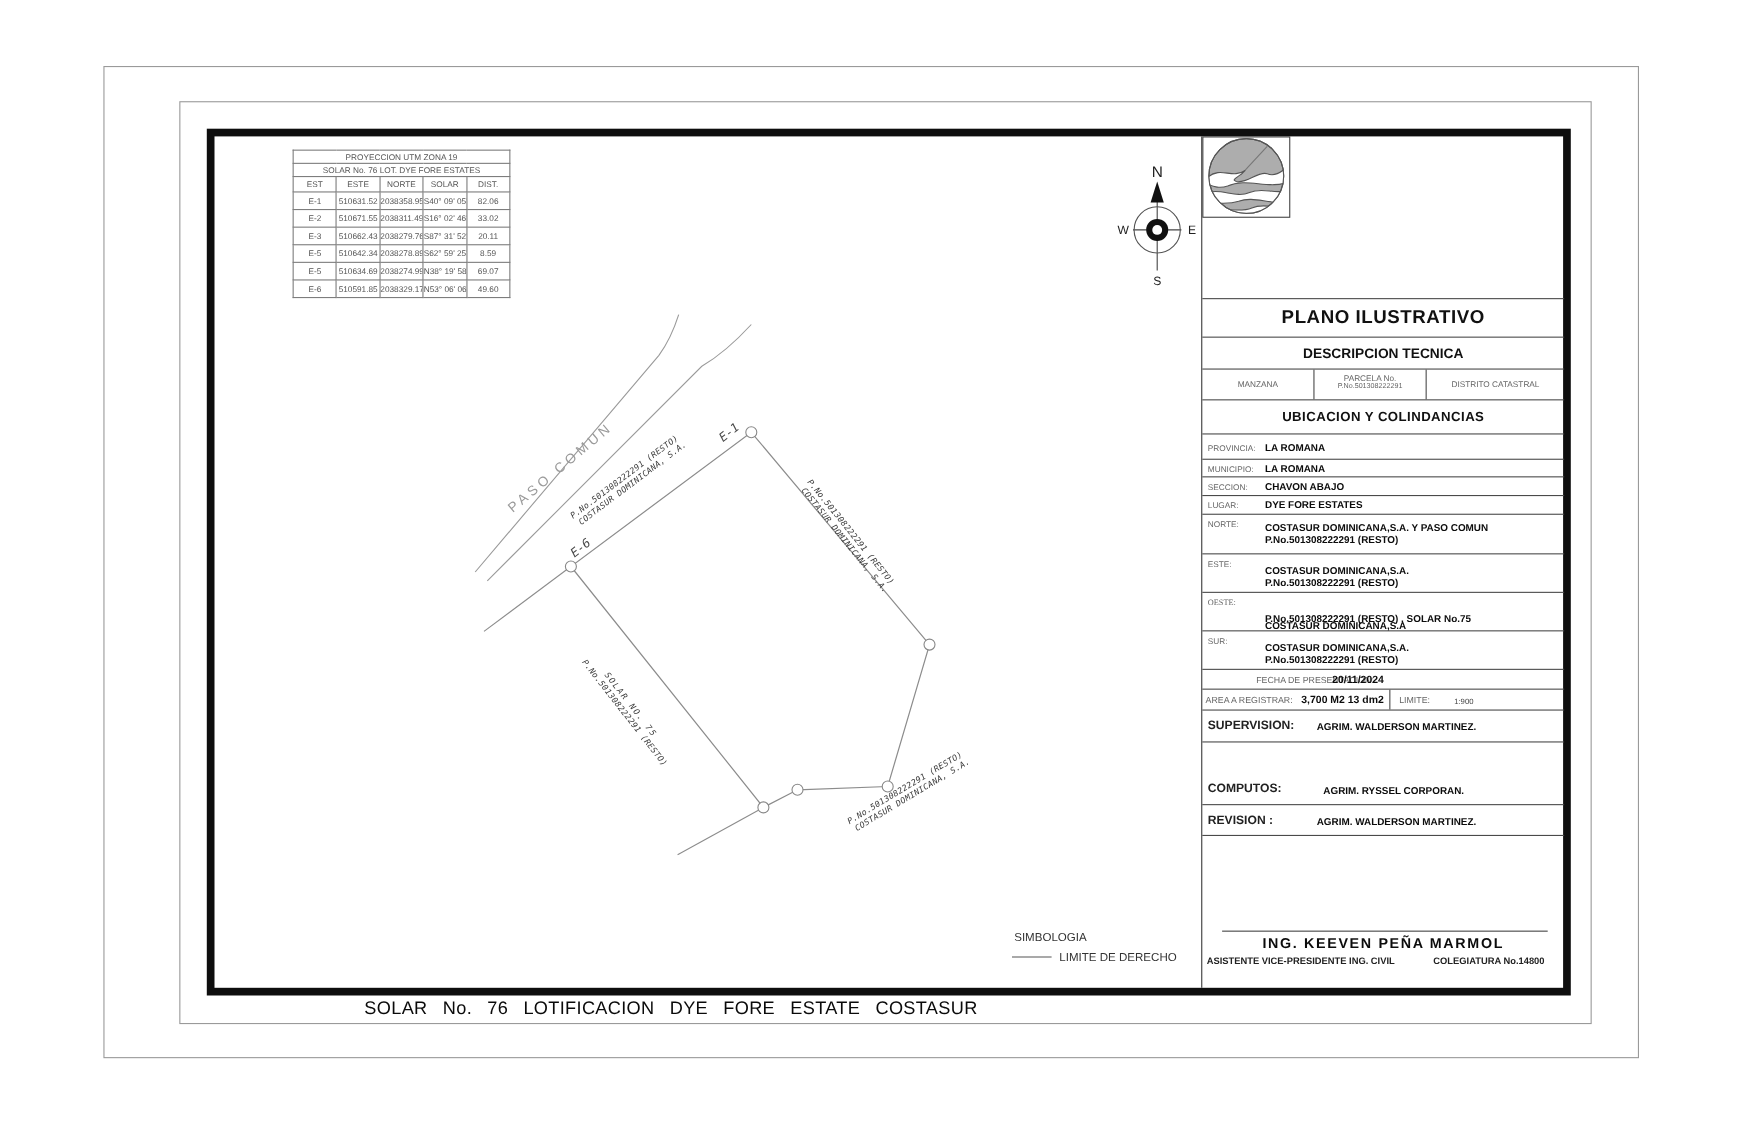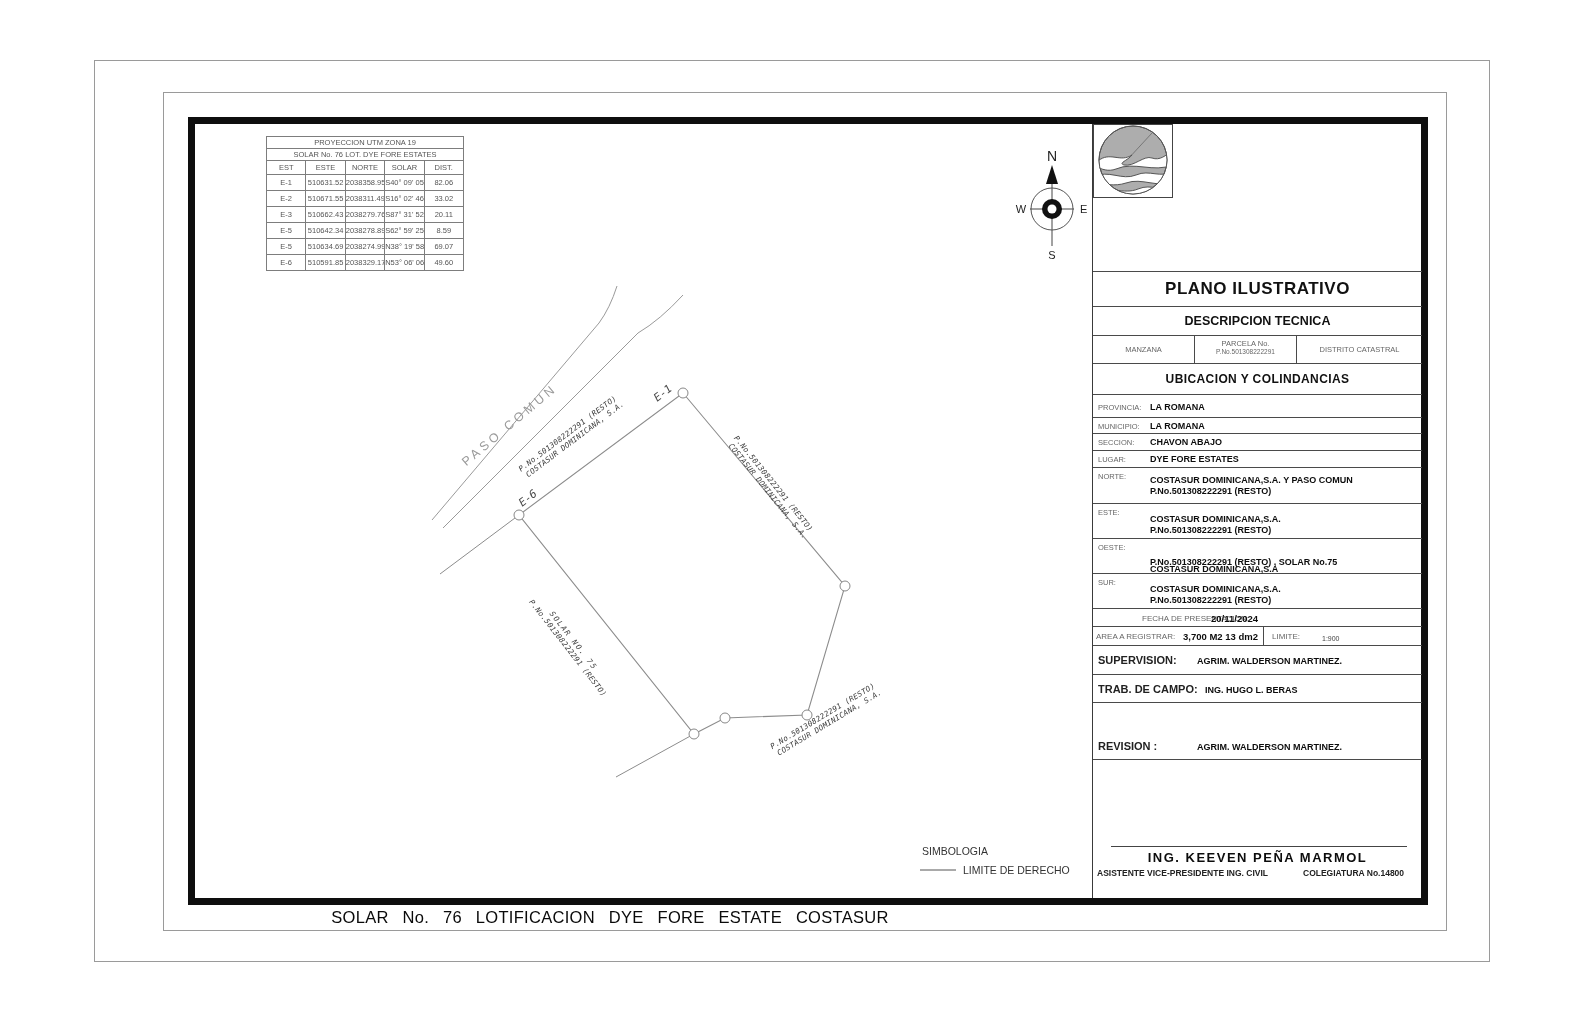--- a/index.html
+++ b/index.html
@@ -226,21 +226,21 @@
       <span class="lbl-sm" style="top:4px;">NORTE:</span>
       <span class="val-abs" style="top:7px;">COSTASUR DOMINICANA,S.A. Y PASO COMUN</span>
       <span class="val-abs" style="top:18px;">P.No.501308222291 (RESTO)</span>
     </div>
     <div class="prow" style="top:380px;height:35px;">
       <span class="lbl-sm" style="top:4px;">ESTE:</span>
       <span class="val-abs" style="top:10px;">COSTASUR DOMINICANA,S.A.</span>
       <span class="val-abs" style="top:21px;">P.No.501308222291 (RESTO)</span>
     </div>
     <div class="prow" style="top:415px;height:35px;">
-      <span class="lbl-sm" style="top:4px;">OESTE:</span>
+      <span class="lbl-sm" style="top:4px;font-family:Liberation Serif, serif;">OESTE:</span>
       <span class="val-abs" style="top:25px;">COSTASUR DOMINICANA,S.A</span>
       <span class="val-abs" style="top:18px;">P.No.501308222291 (RESTO) , SOLAR  No.75</span>
     </div>
     <div class="prow" style="top:450px;height:35px;">
       <span class="lbl-sm" style="top:4px;">SUR:</span>
       <span class="val-abs" style="top:10px;">COSTASUR DOMINICANA,S.A.</span>
       <span class="val-abs" style="top:21px;">P.No.501308222291 (RESTO)</span>
     </div>
 
     <div class="prow" style="top:485px;height:18px;">
@@ -256,23 +256,23 @@
       <div style="flex:1;position:relative;">
         <span class="lbl-sm" style="left:8px;top:5px;font-size:8px;">LIMITE:</span>
         <span style="position:absolute;left:58px;top:8px;font-size:7px;color:#444;">1:900</span>
       </div>
     </div>
 
     <div class="prow" style="top:522px;height:29px;">
       <span class="stafflbl" style="top:8px;">SUPERVISION:</span>
       <span class="staffval" style="top:10px;">AGRIM. WALDERSON MARTINEZ.</span>
     </div>
-    <div class="prow" style="top:551px;height:28px;">
-      <span class="stafflbl" style="top:8px;">TRAB. DE CAMPO:</span>
-      <span class="staffval" style="left:112px;top:10px;">ING. HUGO L. BERAS</span>
+    <div class="prow" style="top:579px;height:29px;">
+      <span class="stafflbl" style="top:8px;">COMPUTOS:</span>
+      <span class="staffval" style="left:110px;top:11px;">AGRIM. RYSSEL CORPORAN.</span>
     </div>
     <div class="prow" style="top:608px;height:28px;">
       <span class="stafflbl" style="top:8px;">REVISION :</span>
       <span class="staffval" style="top:10px;">AGRIM. WALDERSON MARTINEZ.</span>
     </div>
 
     <div class="prow" style="top:664px;height:110px;border-bottom:none;">
       <div style="position:absolute;left:18px;top:58px;width:296px;border-top:1px solid #444;"></div>
       <div style="position:absolute;left:0;top:62px;width:329px;text-align:center;font-size:13px;font-weight:bold;letter-spacing:1.5px;color:#0c0c0c;">ING. KEEVEN PEÑA MARMOL</div>
       <div style="position:absolute;left:4px;top:80px;font-size:8.5px;font-weight:600;color:#222;">ASISTENTE VICE-PRESIDENTE ING. CIVIL</div>

